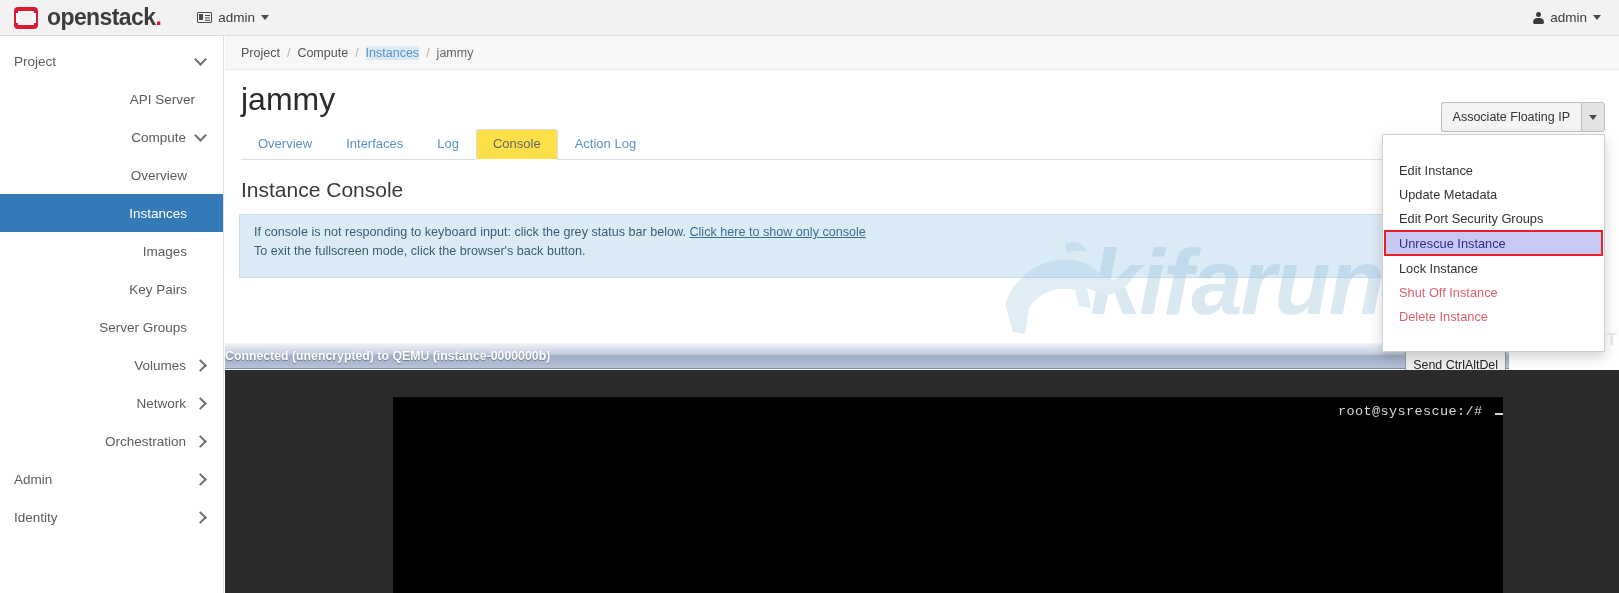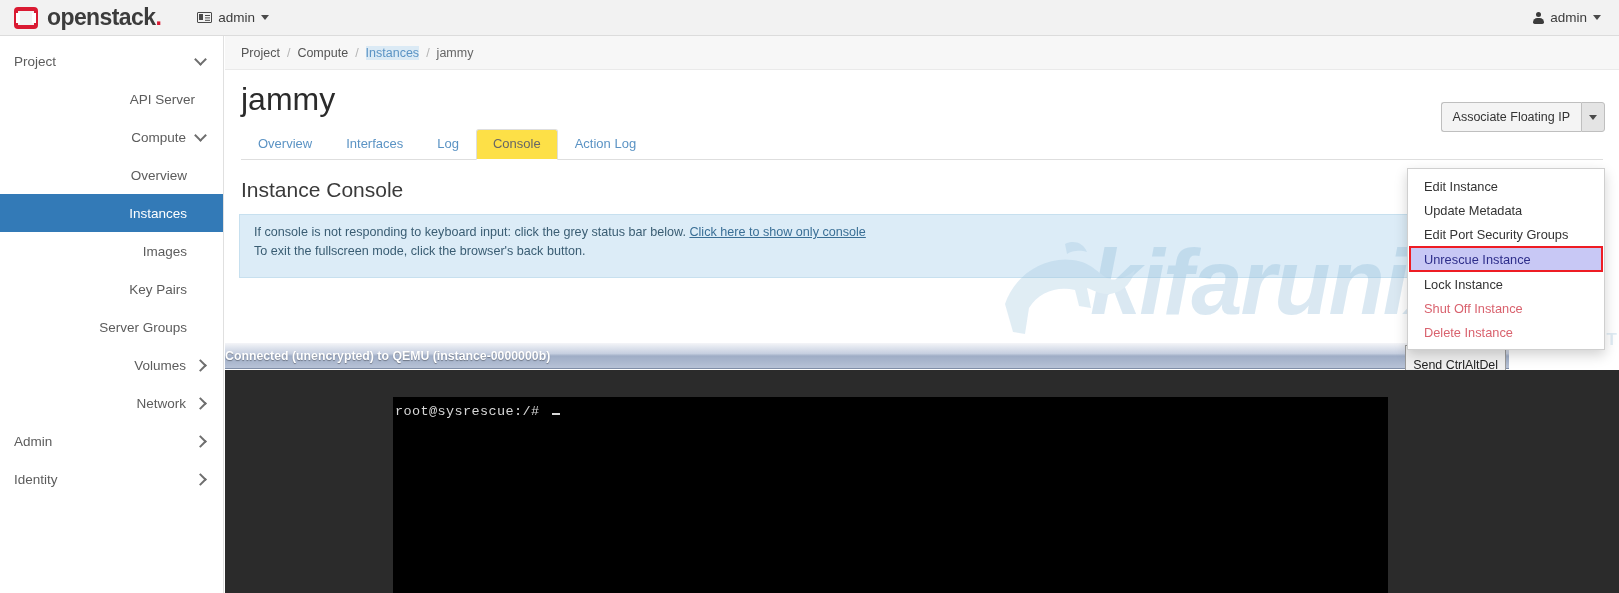--- a/index.html
+++ b/index.html
@@ -143,24 +143,24 @@
   }
   .btn-caret {
     background: #e4e4e4; border: 1px solid #bfbfbf;
     border-radius: 0 3px 3px 0; width: 24px;
     display: flex; align-items: center; justify-content: center;
     cursor: pointer;
   }
 
   .dropdown {
     position: absolute; right: 14px; top: 98px;
-    width: 198px; background: #ffffff;
+    width: 223px; background: #ffffff;
     border: 1px solid #cfcfcf;
     box-shadow: 0 5px 12px rgba(0,0,0,0.18);
-    padding: 5px 0; z-index: 50; margin-top: 34px;
+    padding: 23px 0; z-index: 50;
   }
   .dd-item {
     height: 24px; display: flex; align-items: center;
     padding: 0 10px 0 16px; font-size: 12.8px; color: #333;
     cursor: pointer; white-space: nowrap;
   }
   .dd-item.danger { color: #d9626e; }
   .dd-item.selected {
     background: #c8c8f5; color: #2d2d8a;
     outline: 2.5px solid #ee1c24; outline-offset: -1px;
@@ -216,24 +216,25 @@
     position: absolute; right: 3px; top: 2px;
     background: #f0f0f0; border: 1px solid #9b9b9b; border-radius: 0;
     font-size: 12.4px; color: #222; padding: 12px 7px; cursor: pointer;
   }
   .vnc-body {
     position: absolute; top: 27px; left: 0;
     width: 1394px; height: 223px; background: #2b2b2b;
   }
   .vnc-screen {
     position: absolute; left: 168px; top: 27px;
-    width: 995px; height: 196px; background: #000000;
+    width: 1110px; height: 196px; background: #000000;
     font-family: "Liberation Mono", monospace;
     color: #d8d8d8; font-size: 13.5px;
     padding: 7px 0 0 2px;
+    text-align: right;
   }
   .vnc-line { white-space: pre; letter-spacing: 0.4px; }
   .vnc-cursor {
     display: inline-block; width: 8px; height: 2px;
     background: #d8d8d8; vertical-align: baseline; margin-left: 4px;
   }
 
   
   .watermark {
     position: absolute; left: 865px; top: 198px;
@@ -308,20 +309,24 @@
       <span class="lbl">Server Groups</span>
     </div>
     <div class="nav-row lvl1">
       <span class="lbl">Volumes</span>
       <span class="chev-r"></span>
     </div>
     <div class="nav-row lvl1">
       <span class="lbl">Network</span>
       <span class="chev-r"></span>
     </div>
+    <div class="nav-row lvl1">
+      <span class="lbl">Orchestration</span>
+      <span class="chev-r"></span>
+    </div>
     <div class="nav-row lvl0">
       <span class="lbl">Admin</span>
       <span class="chev-r"></span>
     </div>
     <div class="nav-row lvl0">
       <span class="lbl">Identity</span>
       <span class="chev-r"></span>
     </div>
   </div>
 

